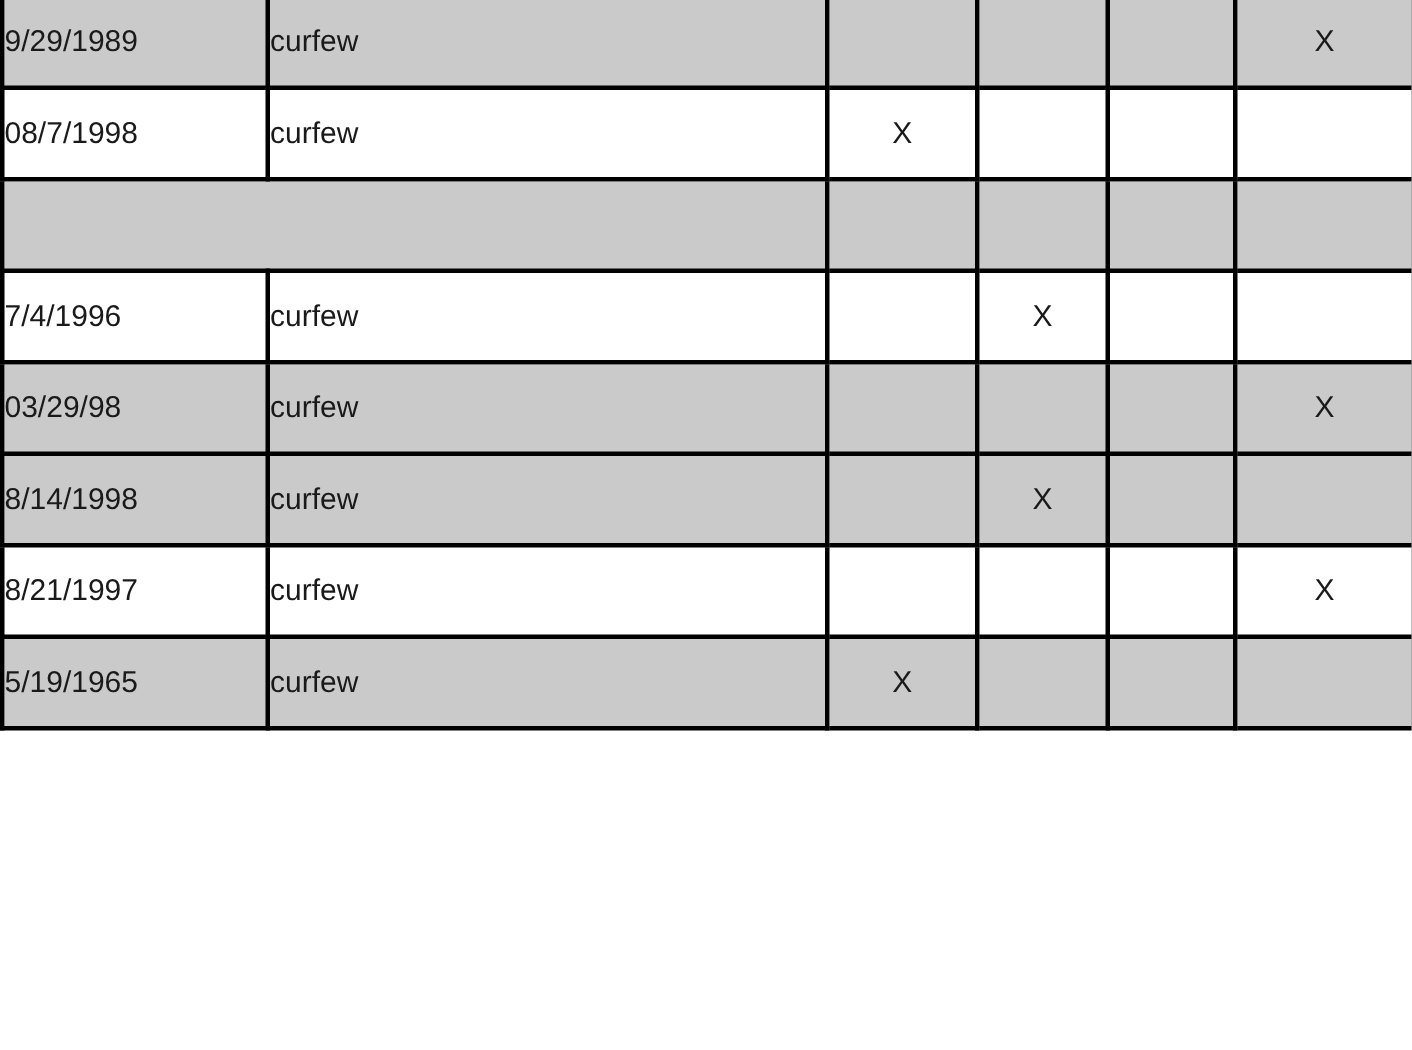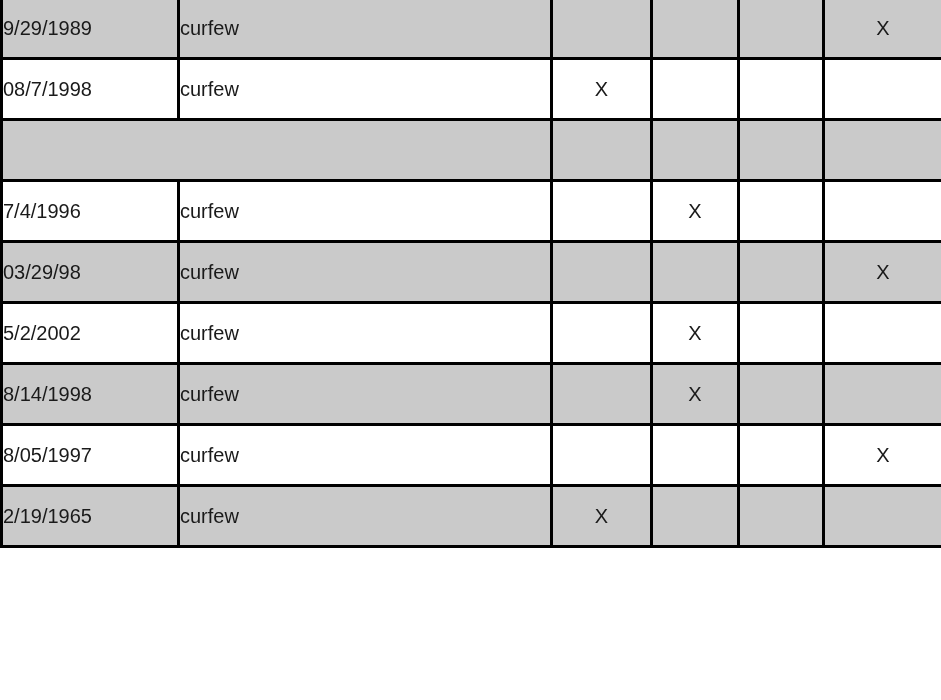--- a/index.html
+++ b/index.html
@@ -86,46 +86,38 @@
         <td class="mark-cell"></td>
       </tr>
       <tr class="shaded">
         <td class="date-cell">03/29/98</td>
         <td class="offense-cell">curfew</td>
         <td class="mark-cell"></td>
         <td class="mark-cell"></td>
         <td class="mark-cell"></td>
         <td class="mark-cell">X</td>
       </tr>
-      <tr>
-        <td class="date-cell">5/2/2002</td>
-        <td class="offense-cell">curfew</td>
-        <td class="mark-cell"></td>
-        <td class="mark-cell">X</td>
-        <td class="mark-cell"></td>
-        <td class="mark-cell"></td>
-      </tr>
       <tr class="shaded">
         <td class="date-cell">8/14/1998</td>
         <td class="offense-cell">curfew</td>
         <td class="mark-cell"></td>
         <td class="mark-cell">X</td>
         <td class="mark-cell"></td>
         <td class="mark-cell"></td>
       </tr>
       <tr>
-        <td class="date-cell">8/05/1997</td>
+        <td class="date-cell">8/21/1997</td>
         <td class="offense-cell">curfew</td>
         <td class="mark-cell"></td>
         <td class="mark-cell"></td>
         <td class="mark-cell"></td>
         <td class="mark-cell">X</td>
       </tr>
       <tr class="shaded">
-        <td class="date-cell">2/19/1965</td>
+        <td class="date-cell">5/19/1965</td>
         <td class="offense-cell">curfew</td>
         <td class="mark-cell">X</td>
         <td class="mark-cell"></td>
         <td class="mark-cell"></td>
         <td class="mark-cell"></td>
       </tr>
     </tbody>
 </table>
 
 </body></html>

